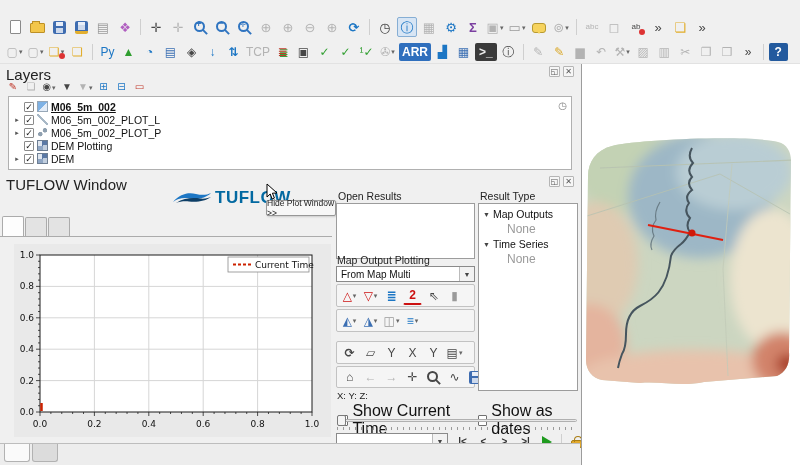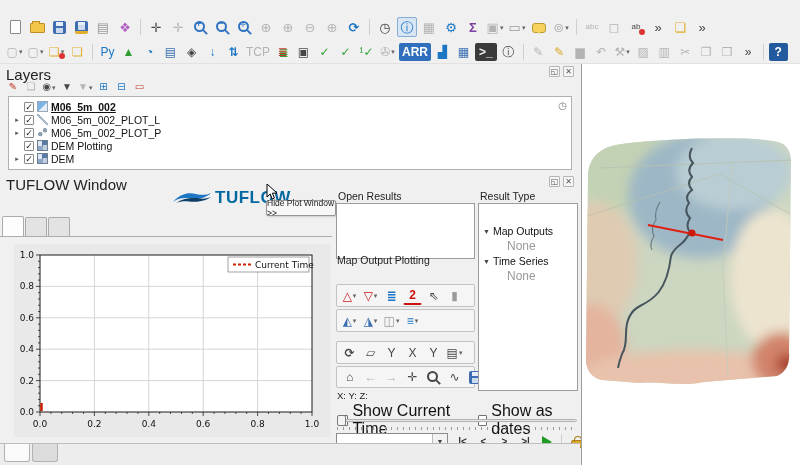--- a/index.html
+++ b/index.html
@@ -106,21 +106,21 @@
   .cbitem .cblabel{font-size:16px;color:#111}
 
   #time-slider{position:absolute;left:337px;top:241px;width:240px;height:10px}
   #time-slider .track{position:absolute;left:0;top:4px;width:100%;height:3px;background:#e8e8e8;border:1px solid #b0b0b0;border-radius:2px}
   #time-slider .handle{position:absolute;left:0;top:0;width:9px;height:11px;background:#f4f4f4;border:1px solid #7a7a7a;border-radius:2px}
   #slider-ticks{position:absolute;left:337px;top:253px;width:240px;height:3px;background:repeating-linear-gradient(90deg,#9a9a9a 0 1px,transparent 1px 6px)}
   #ts-combo{position:absolute;left:336px;top:259px;width:112px;height:17px;background:#fff;border:1px solid #8a8a8a;display:flex}
   #transport{position:absolute;left:452px;top:259px;height:17px;display:flex;align-items:center}
   #transport .tbi{height:16px;min-width:19px;font-size:10px;color:#333}
 
-  #result-type-box{position:absolute;left:478px;top:29px;width:100px;height:188px;background:#fff;border:1px solid #9c9c9c;padding:20px 2px}
+  #result-type-box{position:absolute;left:478px;top:29px;width:100px;height:188px;background:#fff;border:1px solid #9c9c9c;padding:3px 2px}
   .tnode{font-size:10.5px;color:#111;padding:1px 0 1px 2px;display:flex;align-items:center}
   .tnode .texp{font-size:7px;color:#444;width:10px}
   .tchild{font-size:12px;color:#9a9a9a;padding:1px 0 1px 26px}
 
   
   #dock-tabs{position:absolute;left:0;top:443px;width:580px;height:22px;border-top:1px solid #bdbdbd;display:flex;align-items:flex-start;padding-left:4px;background:#ededed}
   .dtab{height:18px;padding:0 12px;display:flex;align-items:center;font-size:10px;color:#333;background:#dcdcdc;border:1px solid #b2b2b2;border-top:none;border-radius:0 0 3px 3px;margin-right:2px}
   .dtab.active{background:#fafafa}
 
   
@@ -560,20 +560,24 @@
       </svg>
   </div>
 
   <div class="rc-label" style="left:338px;top:16px">Open Results</div>
   <div id="open-results-box">
 
   <div class="orow"></div>
     </div>
 
   <div class="rc-label" style="left:337px;top:80px">Map Output Plotting</div>
+  <div id="mop-combo">
+    <span class="combo-txt">From Map Multi</span>
+    <span class="combo-dd">▼</span>
+  </div>
 
   <div id="tf-rowA" class="tfgroup">
 
   <span class="tbi c-red2">
         <span class="gl">△</span>
         <span class="dd">▾</span>
       </span>
       <span class="tbi c-red2">
         <span class="gl">▽</span>
         <span class="dd">▾</span>

